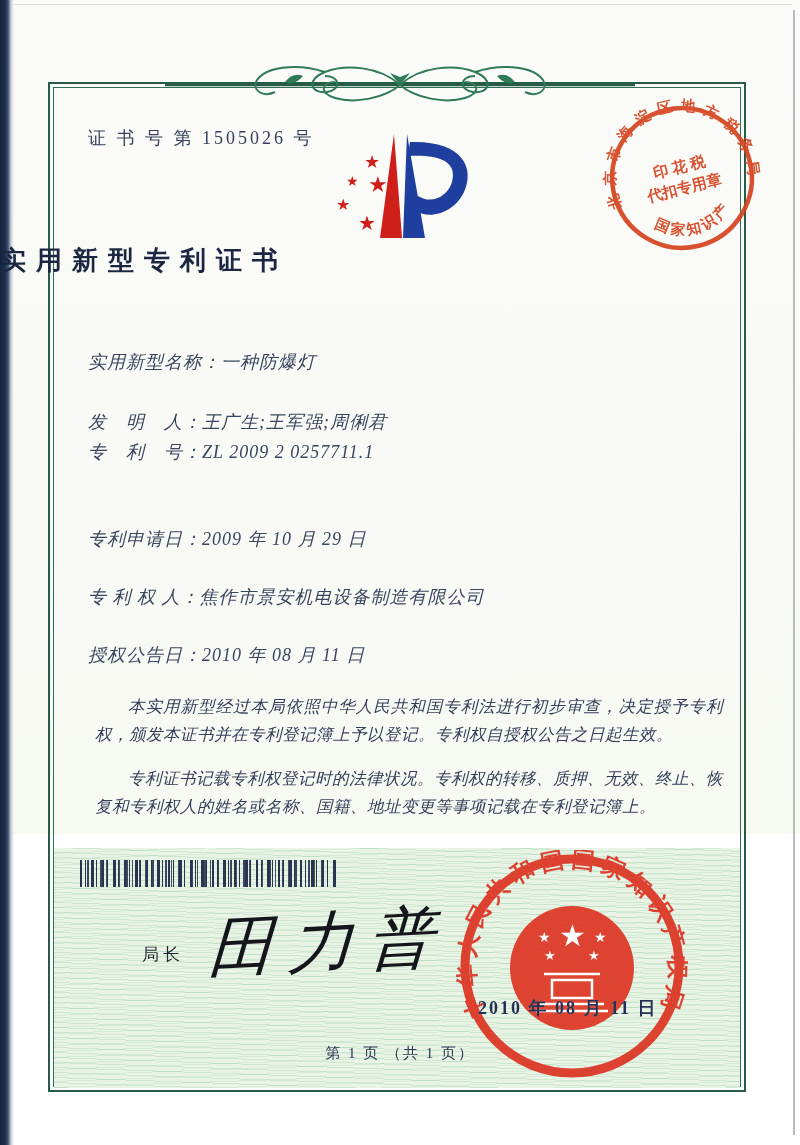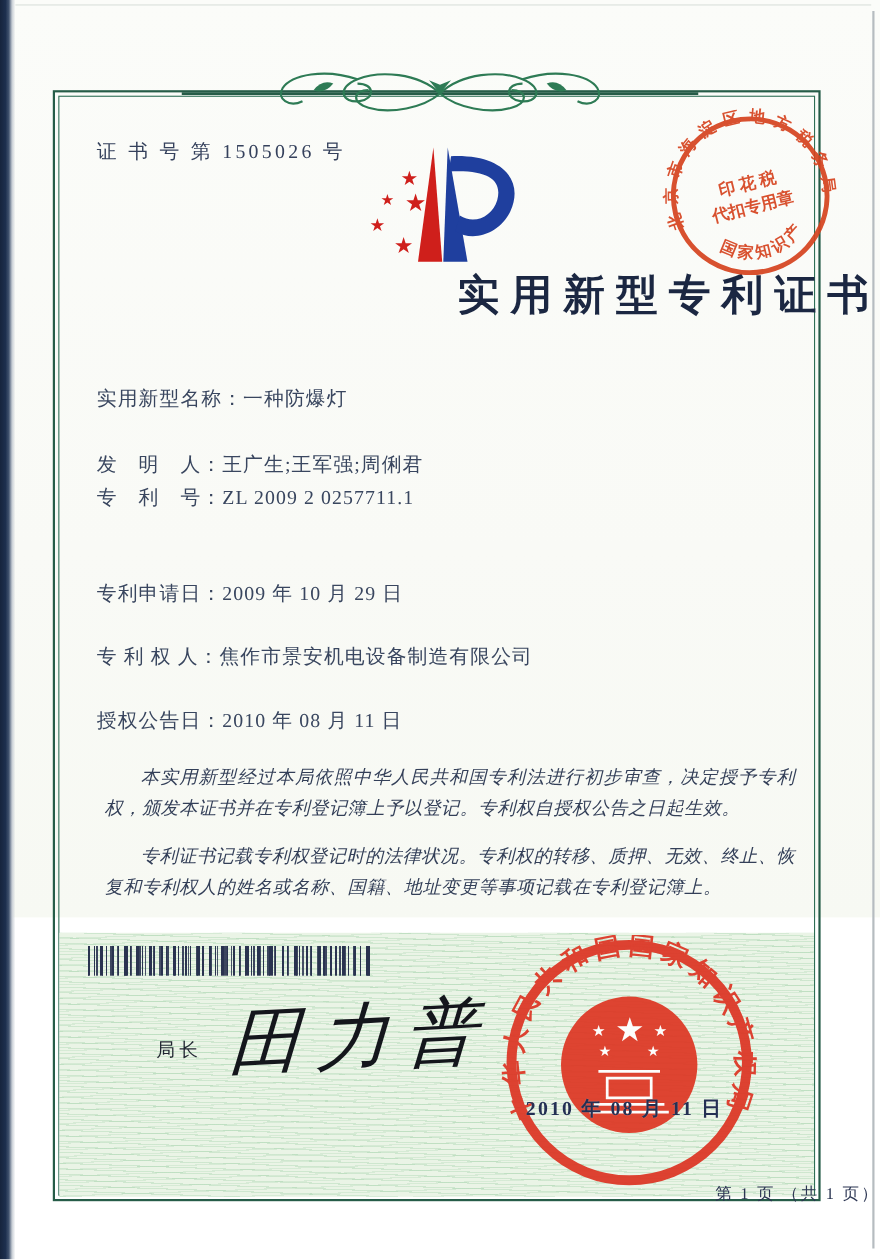--- a/index.html
+++ b/index.html
@@ -27,25 +27,25 @@
       repeating-linear-gradient(-2deg, rgba(134,196,146,.20) 0 1px, rgba(255,255,255,0) 1px 6px),
       #eaf4e6; }
 
   .certno { position:absolute; left:88px; top:126px; font-size:18px; letter-spacing:3px;
     color:#35415c; }
 
   .logo { position:absolute; left:328px; top:126px; }
 
   .tax-stamp { position:absolute; left:596px; top:92px; transform:rotate(-14deg); opacity:.92; }
 
-  .title { position:absolute; left:0; top:243px; width:100%; text-align:right;
-    font-size:38px; font-weight:bold; letter-spacing:10px; color:#1b2742; }
+  .title { position:absolute; left:0; top:243px; width:100%; text-align:left;
+    font-size:26px; font-weight:bold; letter-spacing:10px; color:#1b2742; }
 
   .field { position:absolute; left:88px; width:640px; font-size:18px; color:#39465f;
-    letter-spacing:1px; white-space:nowrap; }
+    letter-spacing:1px; white-space:nowrap;font-style:italic; }
   .field .lab { display:inline-block; }
   .field .val { display:inline-block; }
 
   .paras { position:absolute; left:78px; top:676px; width:662px; font-size:16.5px;
     line-height:1.68; color:#333f58; text-align:justify; letter-spacing:.5px; }
   .paras p { text-indent:2em; margin:17px;font-style:italic; }
 
   .barcode { position:absolute; left:80px; top:860px; width:258px; height:27px;
     background:
       repeating-linear-gradient(90deg,#2a3350 0 2px,rgba(0,0,0,0) 2px 5px,#2a3350 5px 6px,rgba(0,0,0,0) 6px 11px,#2a3350 11px 14px,rgba(0,0,0,0) 14px 16px,#2a3350 16px 17px,rgba(0,0,0,0) 17px 22px),
@@ -54,22 +54,22 @@
   .director { position:absolute; left:142px; top:903px; font-size:17px; color:#1f2430;
     letter-spacing:4px;margin-top:40px; }
   .sig { position:absolute; left:208px; top:898px; font-size:66px; color:#14161c;
     font-style:italic; letter-spacing:14px; transform:rotate(-3deg) skewX(-6deg);
     font-family:"DejaVu Serif","Liberation Serif",serif; }
 
   .seal { position:absolute; left:456px; top:850px; }
   .seal-date { position:absolute; left:478px; top:996px; font-size:18px; font-weight:bold;
     color:#243054; letter-spacing:2px; text-shadow:0 0 1px rgba(255,255,255,.4); }
 
-  .footer { position:absolute; left:0; top:1044px; width:100%; text-align:right;
-    font-size:15px; color:#2b3552; letter-spacing:2px;margin-top:32px; }
+  .footer { position:absolute; left:0; top:1044px; width:100%; text-align:center;
+    font-size:15px; color:#2b3552; letter-spacing:2px; }
 
   .ornament { position:absolute; left:50%; top:58px; transform:translateX(-50%); }
 </style>
 </head>
 <body>
 
 <div id="stage">
 
   <div class="edge-left"></div>
   <div class="edge-right"></div>

